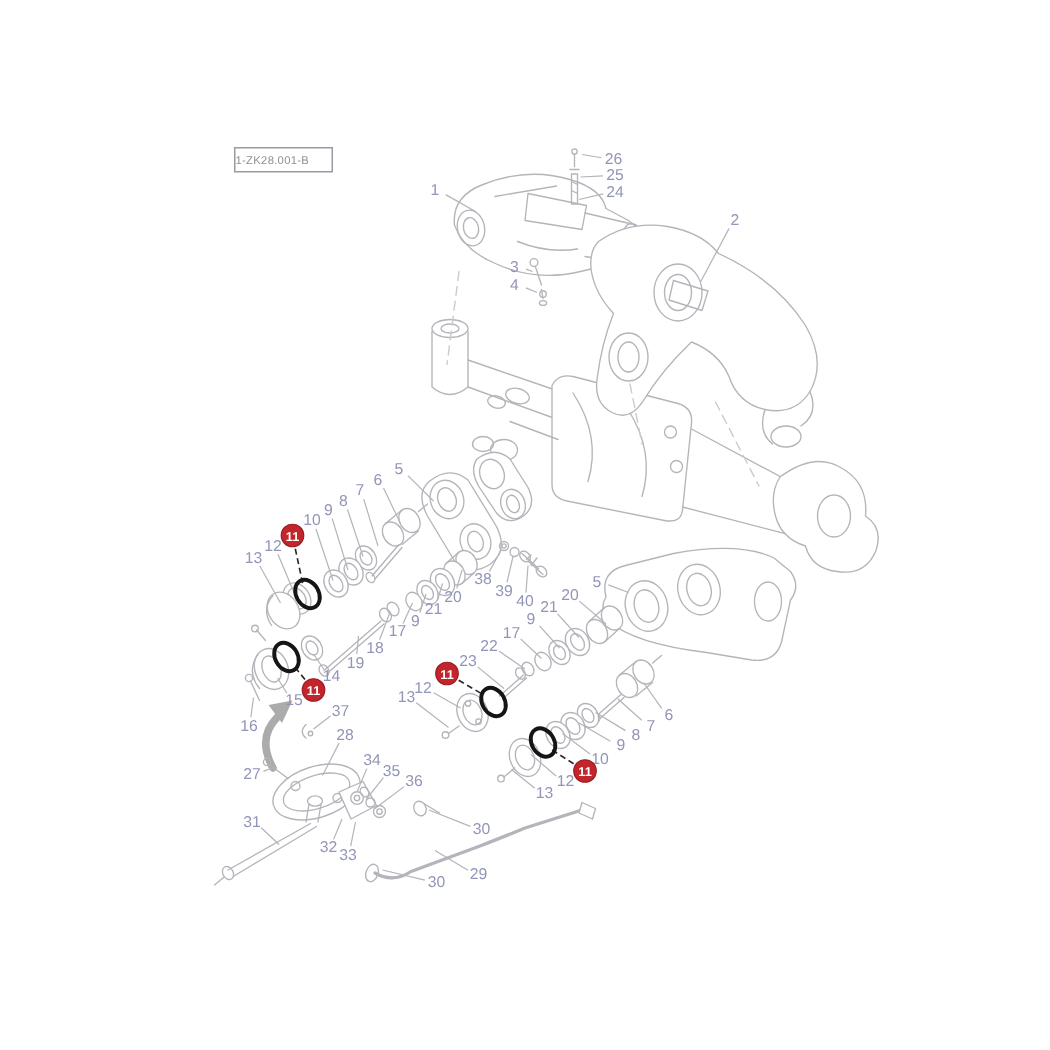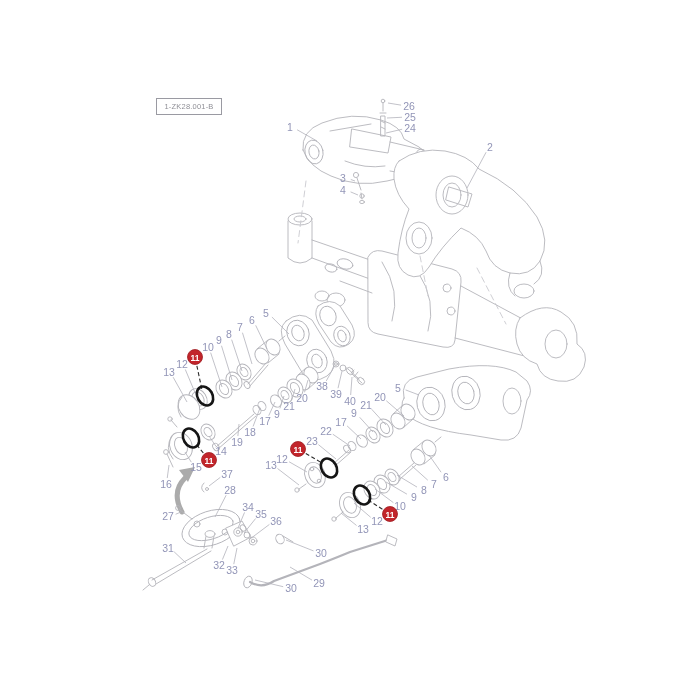--- a/index.html
+++ b/index.html
@@ -3,21 +3,21 @@
 <meta charset="utf-8">
 <style>
   html,body{margin:0;padding:0;background:#fff;}
   .stage{
     position:relative;width:700px;height:700px;background:#ffffff;overflow:hidden;
     font-family:"Liberation Sans",sans-serif;
   }
   .stage svg{position:absolute;left:0;top:0;}
   .title-box{
     position:absolute;left:156px;top:98px;width:64px;height:15px;
-    border:1px solid #9a9aa2;display:flex;align-items:center;justify-content:center;
+    border:1px solid #9a9aa2;display:flex;align-items:center;justify-content:flex-start;
     font-size:7.5px;letter-spacing:.2px;color:#8f8f96;background:#fff;
   }
   .lbl{font-size:10.5px;fill:#9295b7;}
   .hl-txt{font-size:8.5px;font-weight:bold;fill:#ffffff;}
 </style>
 </head>
 <body>
 
 <div class="stage">
 

